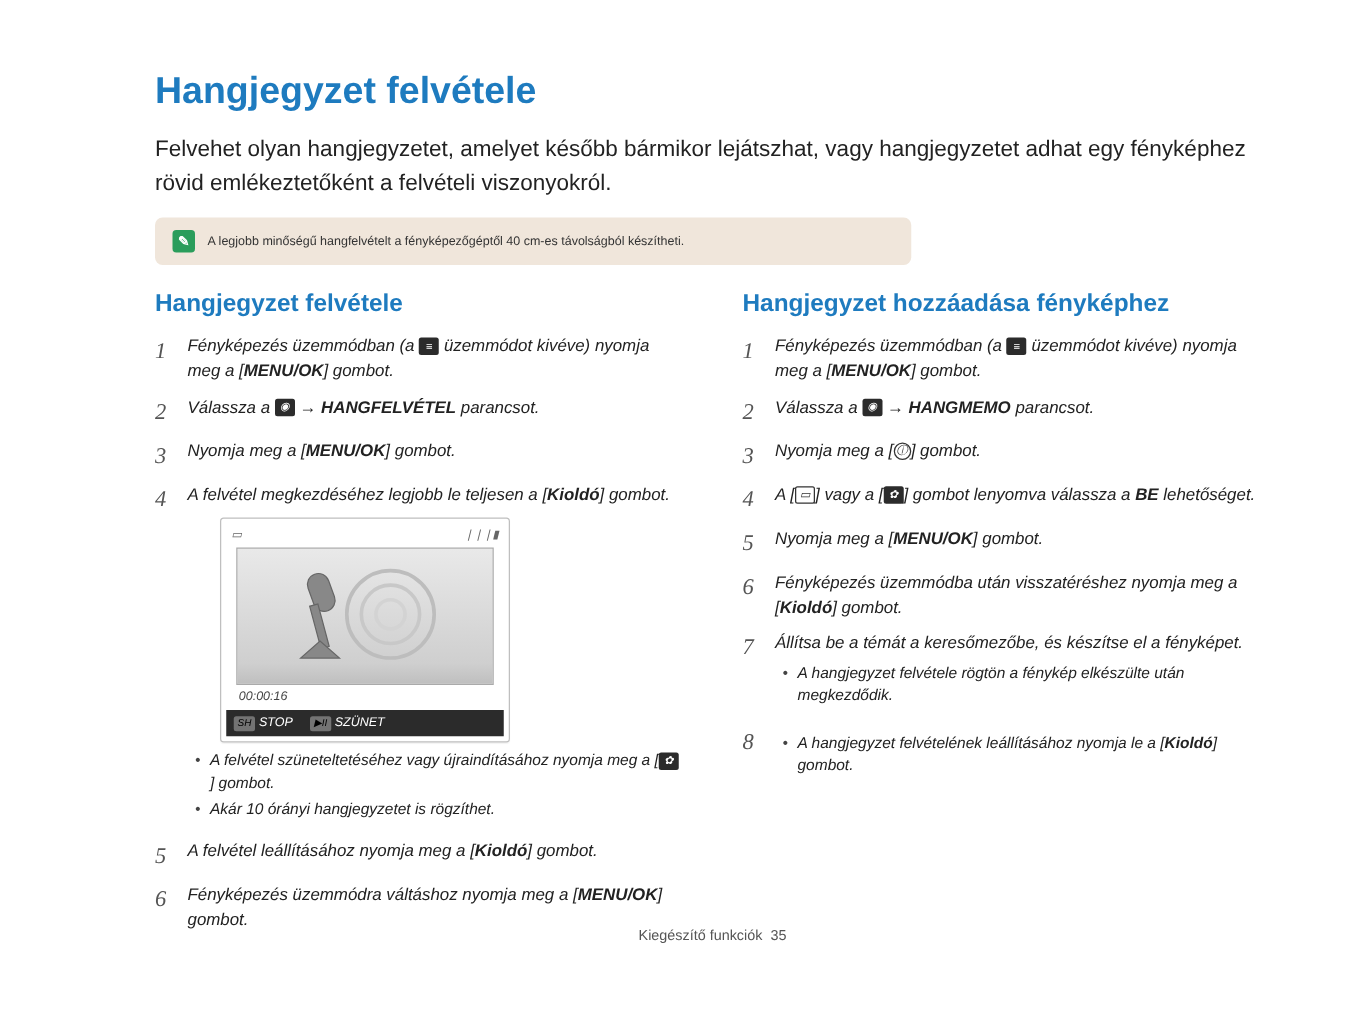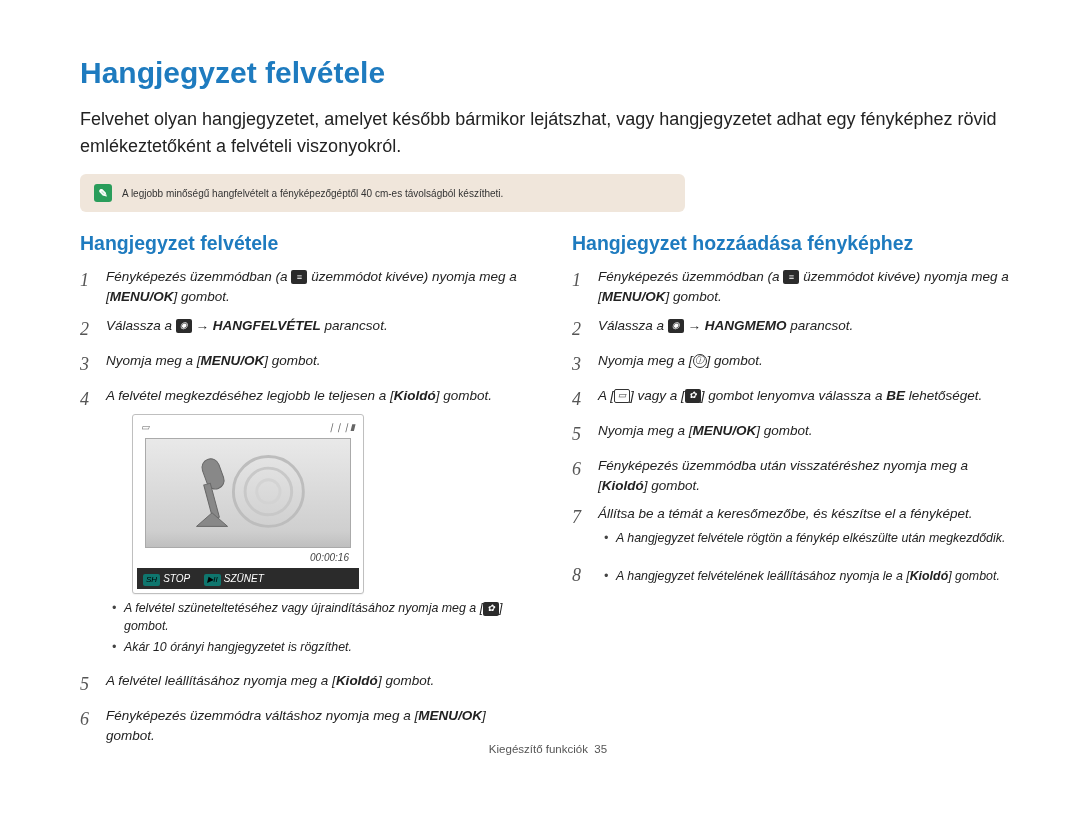--- a/index.html
+++ b/index.html
@@ -6,20 +6,21 @@
   html, body {
     width: 1080px;
     height: 815px;
     font-family: Arial, Helvetica, sans-serif;
     background: #ffffff;
     color: #222;
   }
   .page {
     padding: 56px 64px 10px 80px;
     position: relative;
+    margin-left: 44px;
   }
   h1.title {
     color: #1e7bbf;
     font-weight: 700;
     font-size: 30px;
     margin-bottom: 16px;
   }
   .intro {
     font-size: 18px;
     line-height: 1.5;
@@ -131,37 +132,37 @@
     height: 110px;
     background: linear-gradient(#e9e9e9, #cfcfcf 85%, #bfbfbf);
     margin: 0 8px;
     border: 1px solid #aaa;
     position: relative;
     overflow: hidden;
   }
   .screen-picarea svg { position:absolute; inset:0; }
   .screen-timecode {
     display:block;
-    text-align: right;
+    text-align: left;
     font-size: 10px;
     color:#444;
     padding: 2px 10px 3px;
   }
   .screen-controls {
     background: #2b2b2b;
     color: #fff;
     padding: 3px 6px;
     font-size: 10px;
     display: flex;
     gap: 14px;
     align-items: center;
   }
   .screen-controls .ctrl-ico {
     display:inline-block;
-    background:#0f766e;
+    background:#737373;
     color:#000;
     font-size:8px;
     padding:0 3px;
     border-radius:2px;
     margin-right:3px;
   }
 
   .footer {
     position: absolute;
     bottom: 10px;

